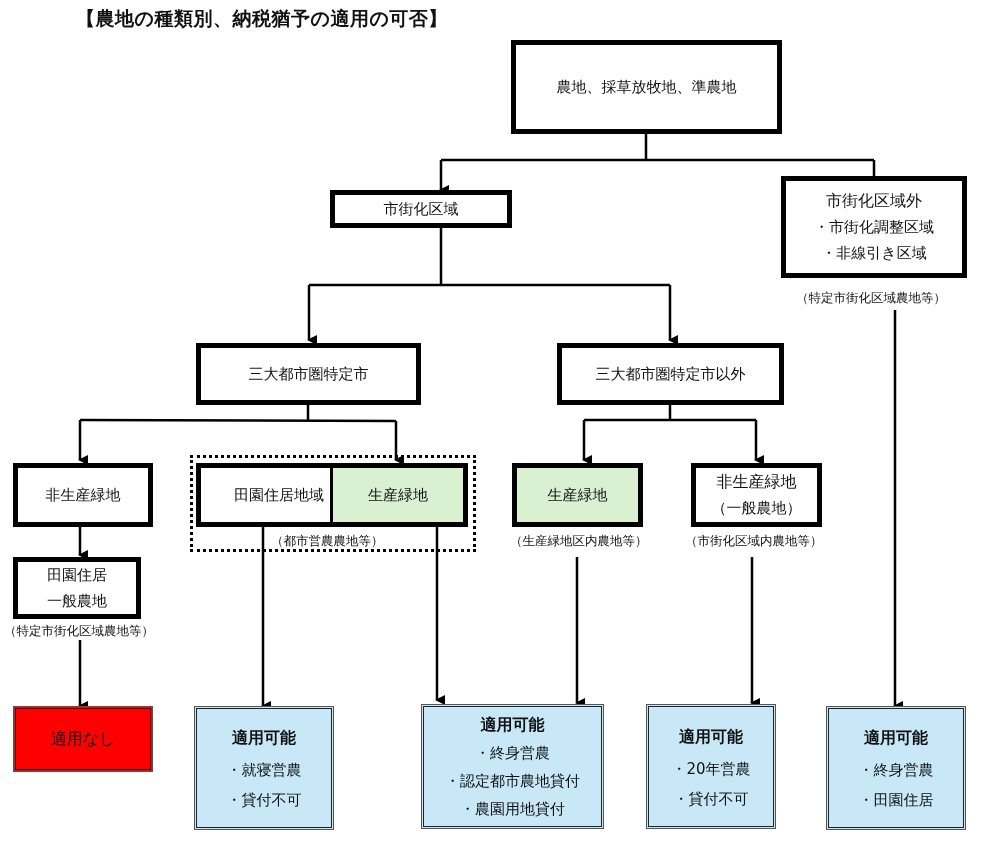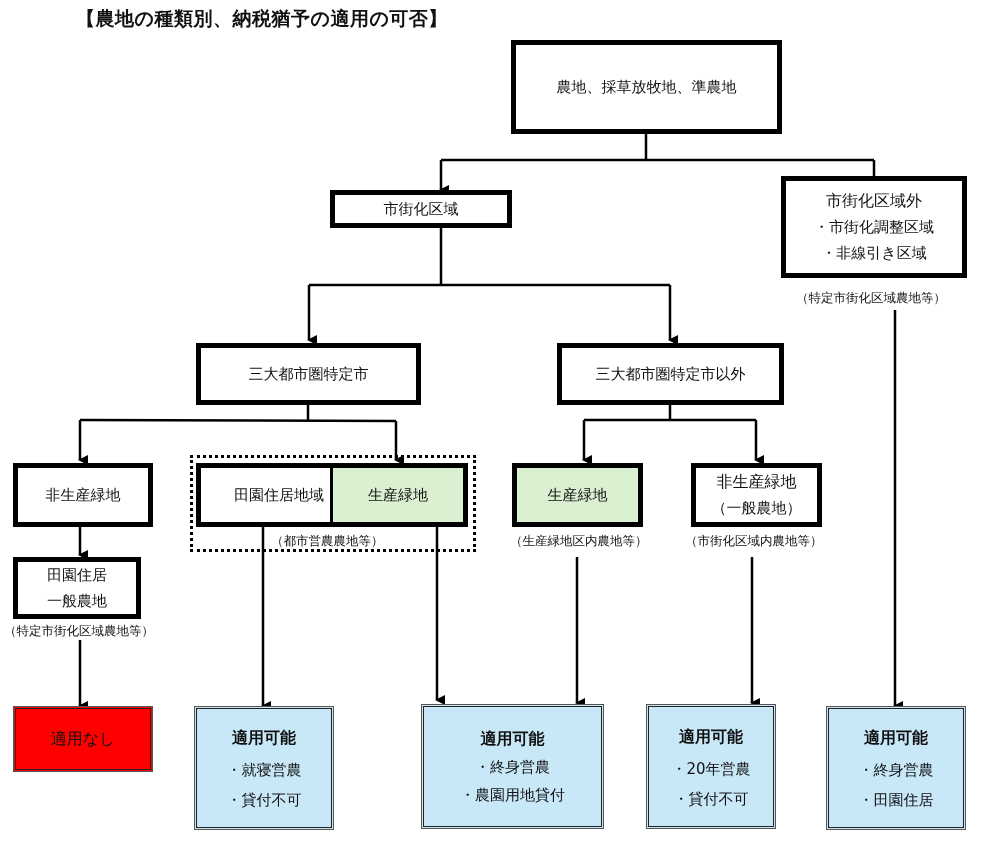--- a/index.html
+++ b/index.html
@@ -124,20 +124,21 @@
 
 <div class="result" style="left:194px;top:706px;width:140px;height:124px;">
   <span class="head">適用可能</span>
   <span>・就寝営農</span>
   <span>・貸付不可</span>
 </div>
 
 <div class="result" style="left:421px;top:704px;width:183px;height:125px;line-height:28px;">
   <span class="head" style="line-height:28px;">適用可能</span>
   <span>・終身営農</span>
+  <span>・認定都市農地貸付</span>
   <span>・農園用地貸付</span>
 </div>
 
 <div class="result" style="left:646px;top:704px;width:130px;height:125px;">
   <span class="head">適用可能</span>
   <span>・20年営農</span>
   <span>・貸付不可</span>
 </div>
 
 <div class="result" style="left:826px;top:706px;width:140px;height:124px;">

